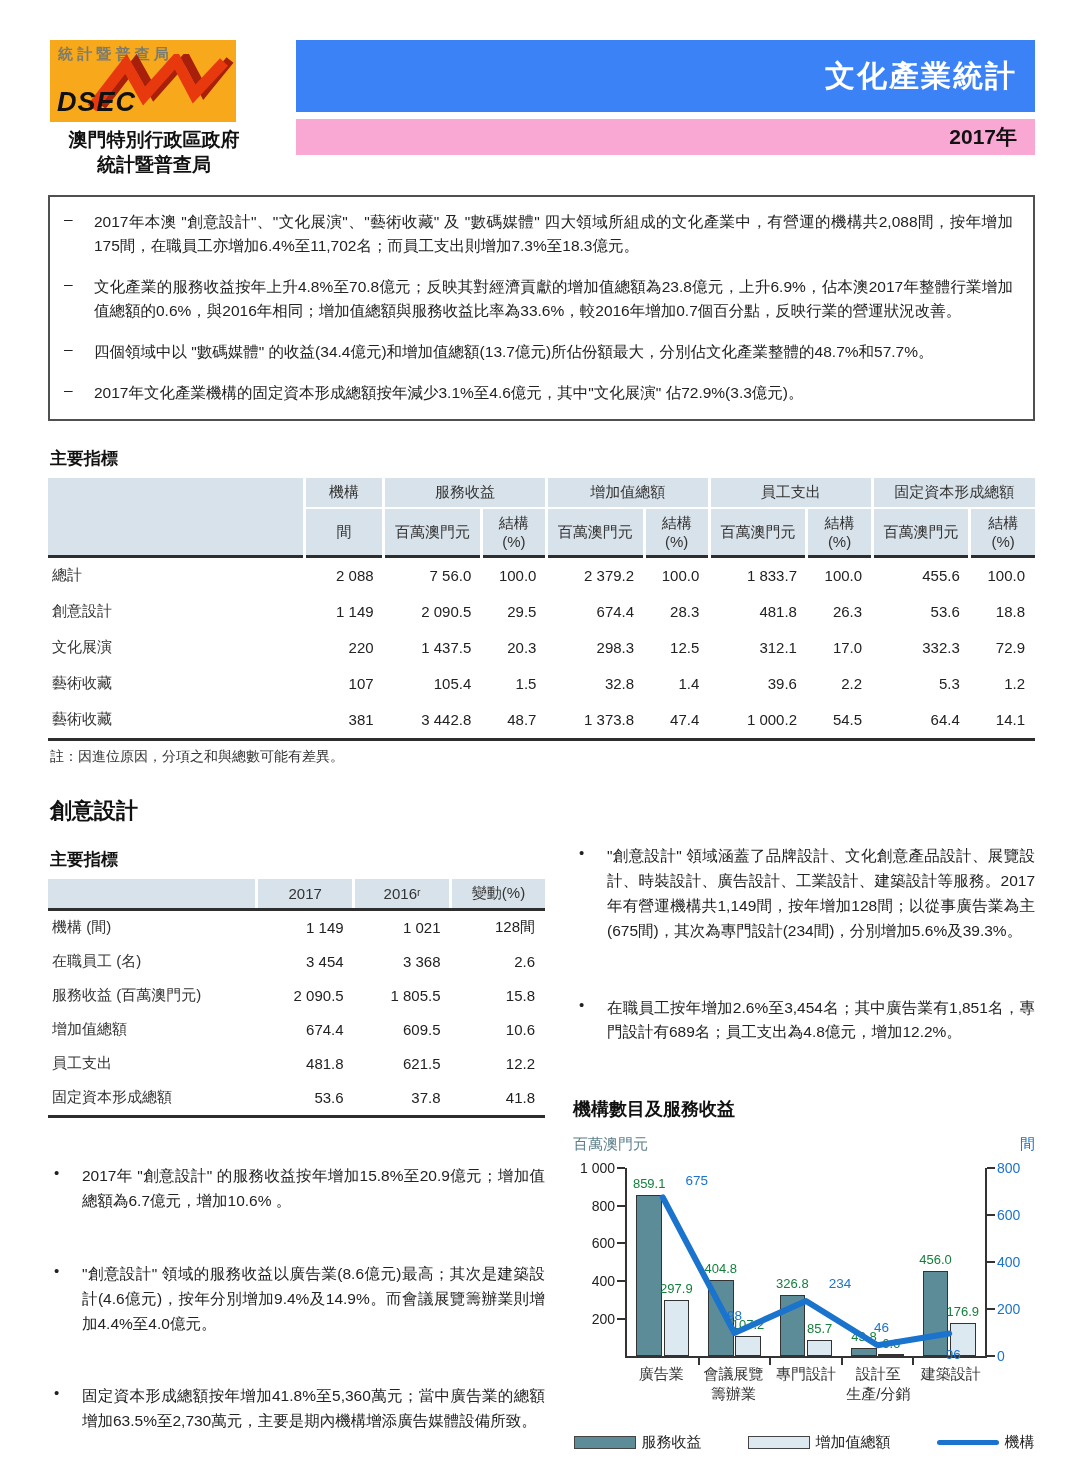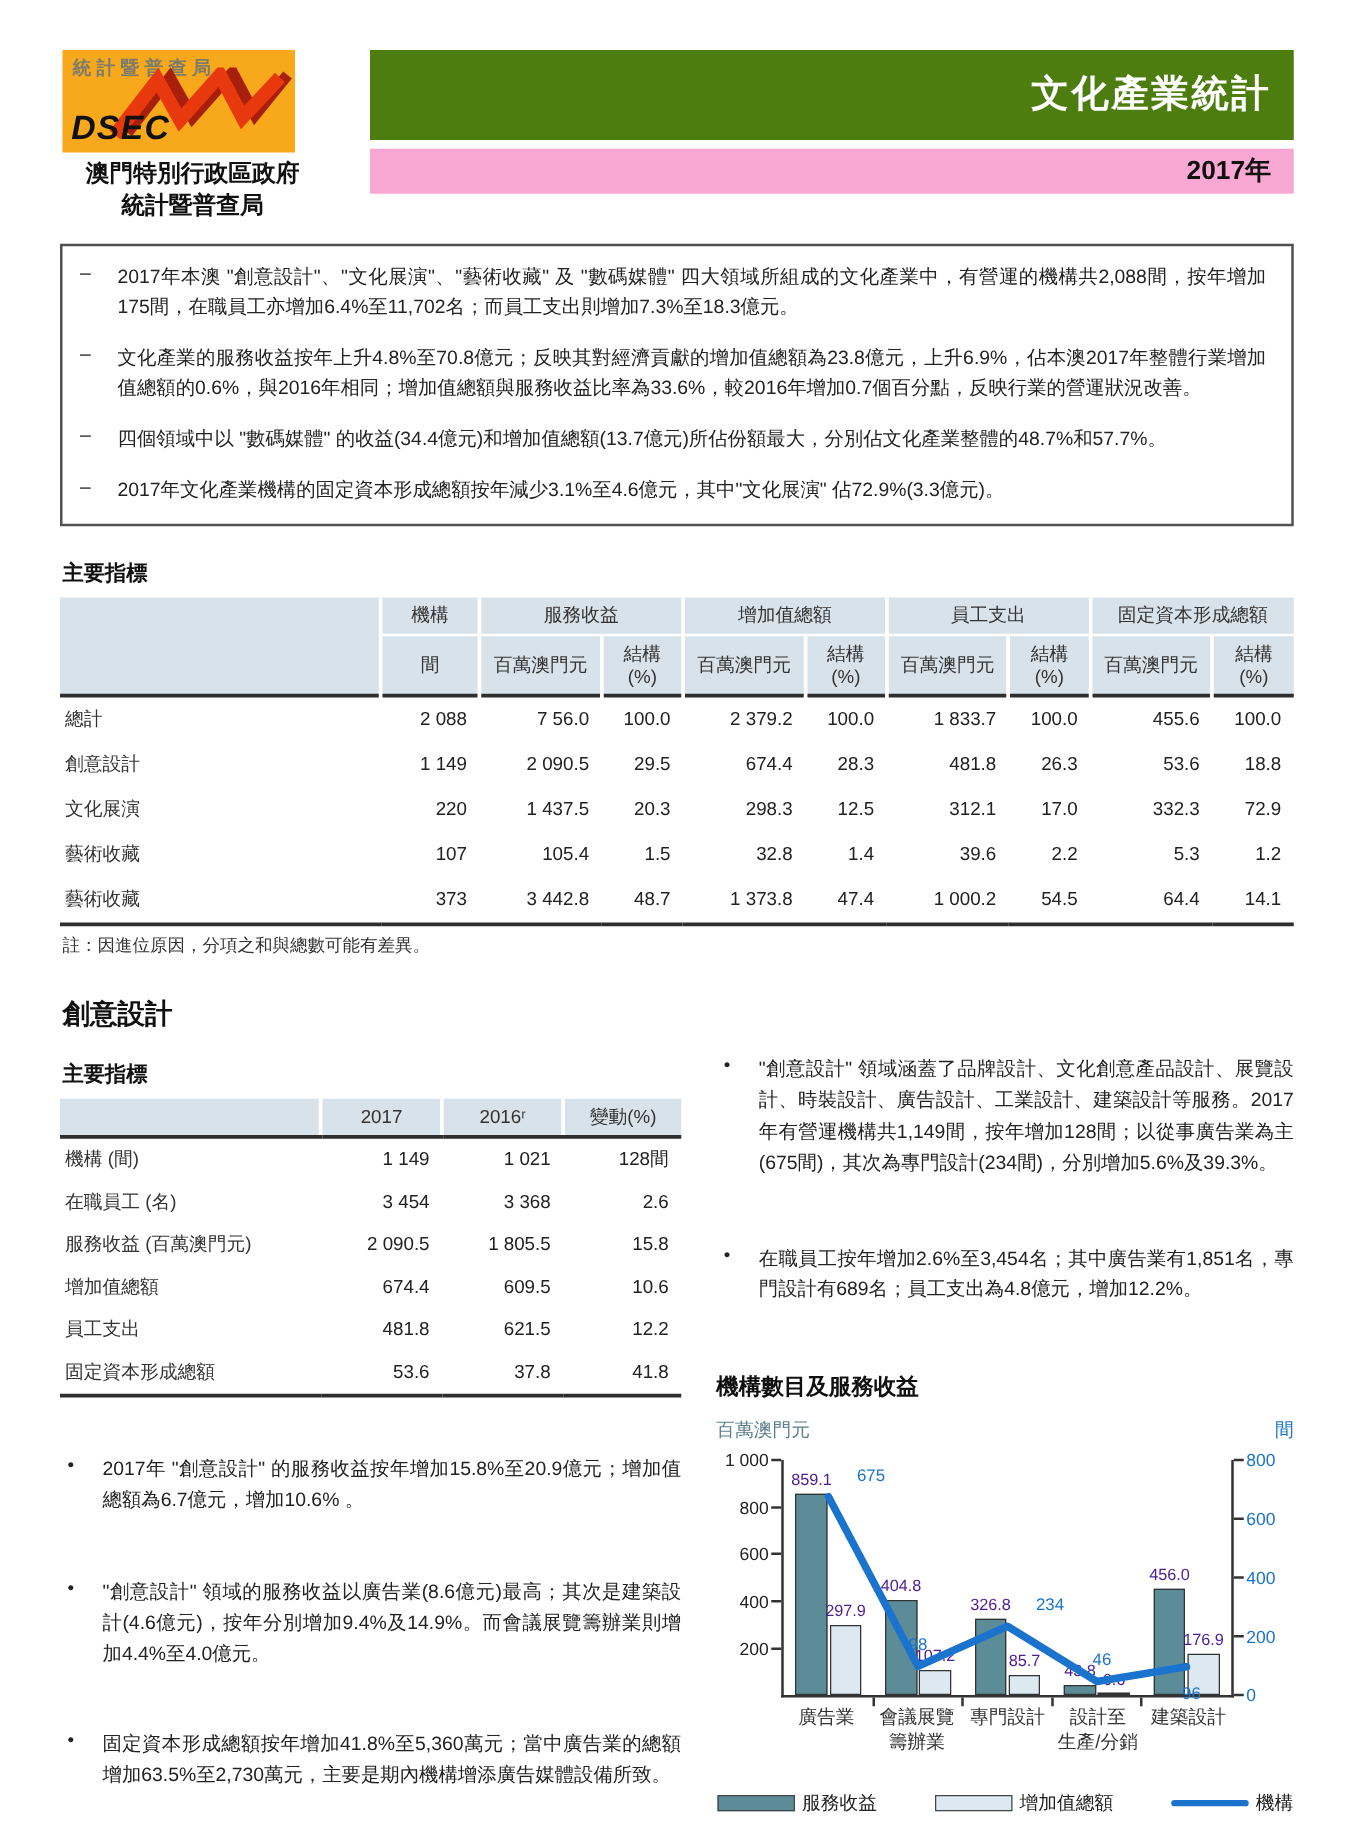--- a/index.html
+++ b/index.html
@@ -12,21 +12,21 @@
   .logo-col { width:218px; flex:none; }
   .logo-box { position:relative; width:186px; height:82px; background:#f7a81b; margin-left:2px; }
   .logo-top { position:absolute; top:5px; left:8px; right:6px; font-size:15px; font-weight:bold;
               color:#7d7c6c; display:flex; justify-content:space-between; }
   .logo-dsec { position:absolute; left:7px; bottom:4px; font-size:27px; font-weight:bold;
                font-style:italic; color:#111; letter-spacing:1px; }
   .logo-zig { position:absolute; right:2px; top:14px; }
   .gov-lines { margin-top:6px; width:212px; text-align:center; font-size:19px; font-weight:bold;
                color:#111; line-height:1.3; }
   .title-col { flex:1; margin-left:30px; }
-  .title-bar { height:72px; background:#4d7c0f; color:#fff; font-size:30px; font-weight:bold;
+  .title-bar { height:72px; background:#3b82f6; color:#fff; font-size:30px; font-weight:bold;
                text-align:right; padding-right:18px; line-height:72px; letter-spacing:2px; }
   .year-bar { margin-top:7px; height:36px; background:#f9a8d4; font-size:21px; font-weight:bold;
               text-align:right; padding-right:18px; line-height:36px; color:#111; }
 
   
   .summary-box { margin-top:18px; border:2px solid #4f5052; padding:13px 20px 10px 14px; }
   .dash-item { display:flex; margin-bottom:17px; }
   .dash-item:last-child { margin-bottom:4px; }
   .dash-item .dash { width:30px; flex:none; font-size:15.5px; color:#222; }
   .dash-item p { font-size:15.5px; line-height:1.55; text-align:justify; color:#222; }
@@ -75,21 +75,21 @@
   .axis-units .ru { color:#1a73cc; }
   .plot-wrap { padding:0 48px 0 52px; }
   .plot { position:relative; height:190px; border-left:2px solid #333; border-right:2px solid #333;
           border-bottom:2px solid #333; }
   .ytick { position:absolute; font-size:14px; color:#222; white-space:nowrap; }
   .ytick.left { left:-12px; transform:translate(-100%,50%); }
   .ytick.right { right:-12px; transform:translate(100%,50%); color:#1a73cc; }
   .tickmark { position:absolute; width:8px; height:2px; background:#333; }
   .xtick { position:absolute; width:2px; height:7px; background:#333; bottom:-9px; }
   .bar { position:absolute; bottom:0; border:1px solid #333; }
-  .bar-label { position:absolute; font-size:13px; color:#4c1d95; transform:translateX(-50%); white-space:nowrap; }
+  .bar-label { position:absolute; font-size:13px; color:#15803d; transform:translateX(-50%); white-space:nowrap; }
   .line-label { position:absolute; font-size:13.5px; color:#1a73cc; transform:translateX(-50%); white-space:nowrap; }
   .plot svg { position:absolute; left:0; top:0; overflow:visible; }
   .xcats { display:flex; padding:6px 48px 0 52px; }
   .xcat { width:20%; text-align:center; font-size:15px; color:#333; white-space:pre-line; line-height:1.3; }
   .legend { display:flex; justify-content:center; gap:46px; margin-top:30px; align-items:center; }
   .legend-item { display:flex; align-items:center; gap:6px; font-size:15px; color:#222; }
   .sw-bar { width:62px; height:13px; border:1.5px solid #444; }
   .sw-line { width:62px; height:5px; border-radius:3px; }
 </style>
 </head>
@@ -216,21 +216,21 @@
           <td>1.5</td>
           <td>32.8</td>
           <td>1.4</td>
           <td>39.6</td>
           <td>2.2</td>
           <td>5.3</td>
           <td>1.2</td>
       </tr>
       <tr>
         <td class="lbl">藝術收藏</td>
-        <td>373</td>
+        <td>381</td>
           <td>3 442.8</td>
           <td>48.7</td>
           <td>1 373.8</td>
           <td>47.4</td>
           <td>1 000.2</td>
           <td>54.5</td>
           <td>64.4</td>
           <td>14.1</td>
       </tr>
     </tbody>

